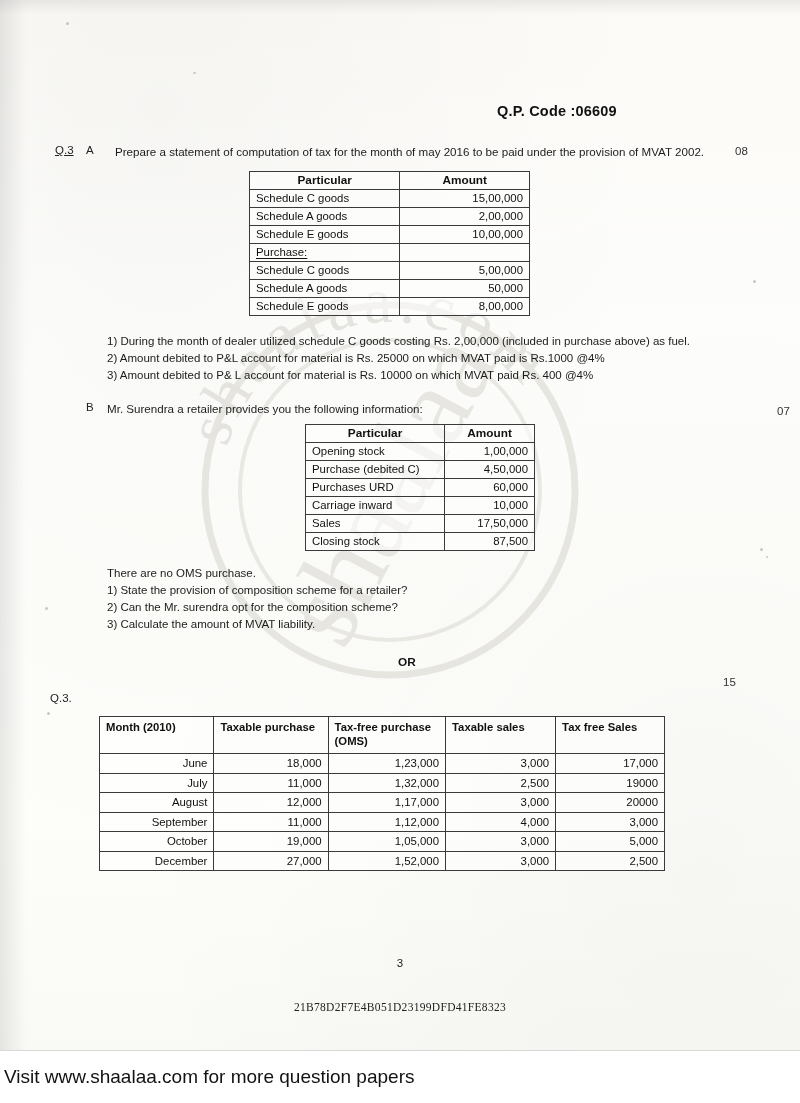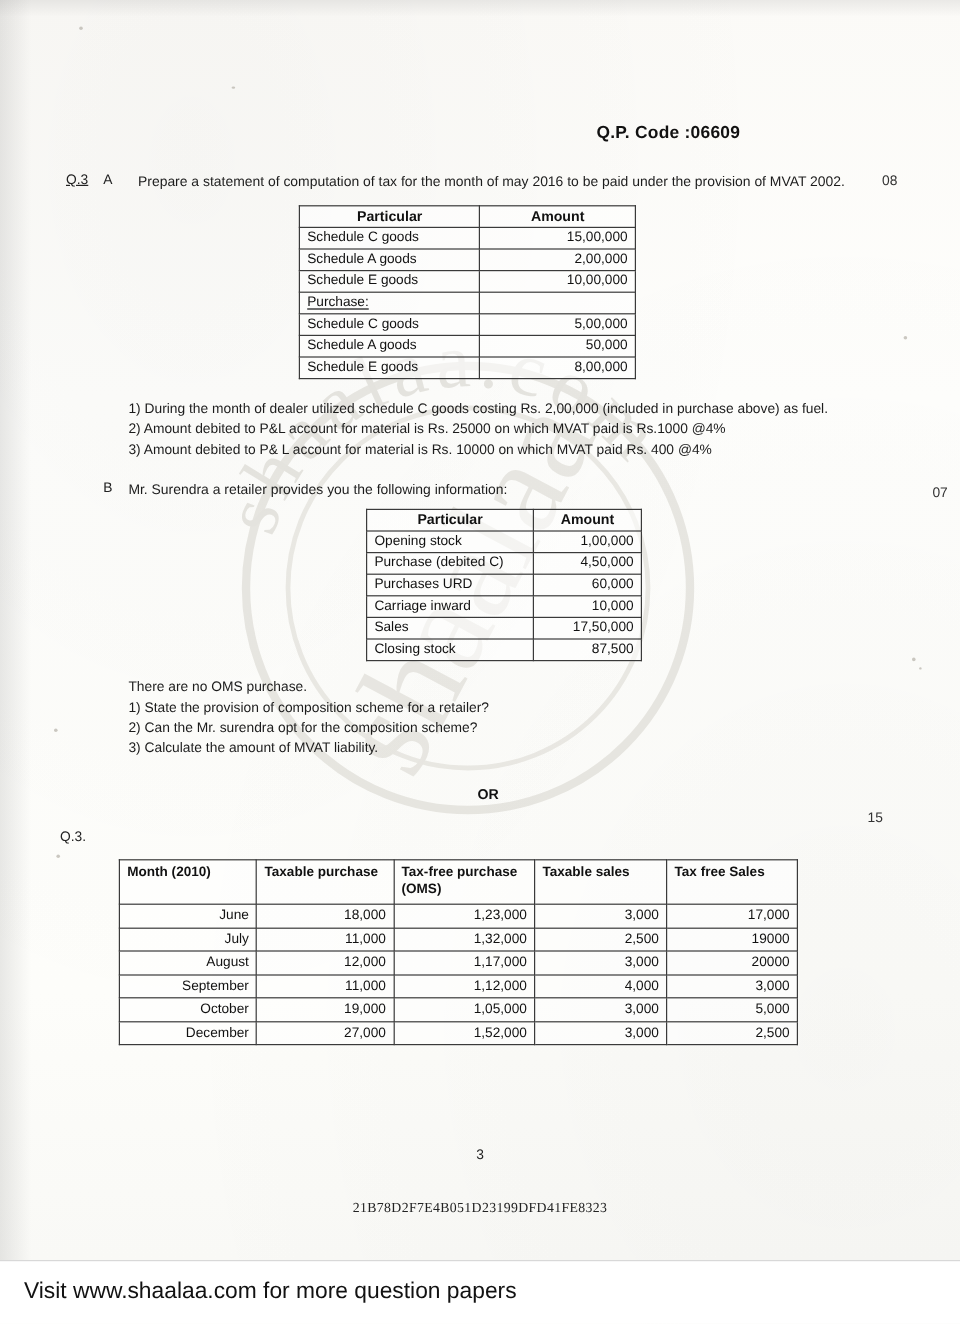--- a/index.html
+++ b/index.html
@@ -206,21 +206,21 @@
     left: 0;
     right: 0;
     bottom: 0;
     height: 52px;
     background: #ffffff;
     border-top: 1px solid #d8d8d8;
     display: flex;
     align-items: center;
   }
   .footer-text {
-    padding-left: 20px;
+    padding-left: 4px;
     font-size: 19px;
     color: #121212;
     font-family: "Liberation Sans", sans-serif;
   }
 
   
   .speck {
     position: absolute;
     background: #b9b5ad;
     border-radius: 50%;

